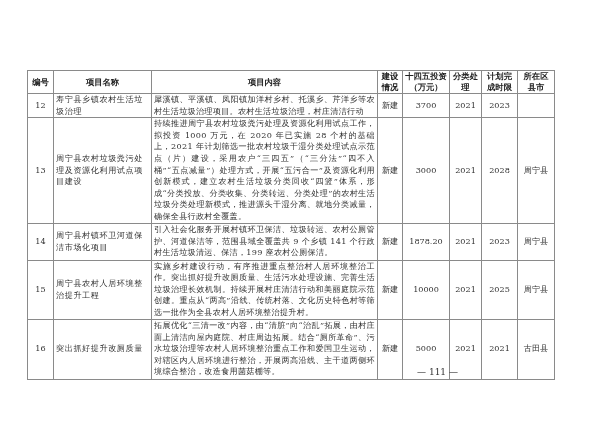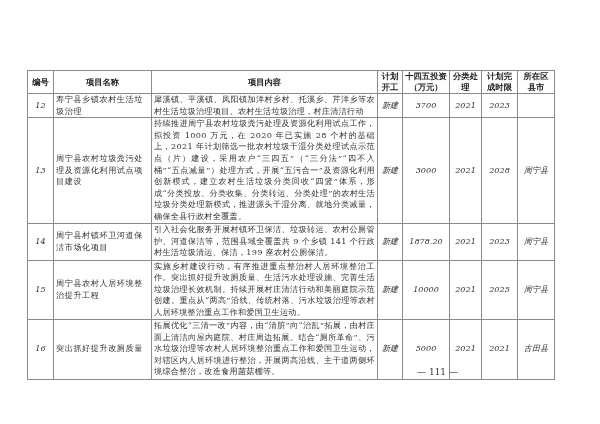--- a/index.html
+++ b/index.html
@@ -4,21 +4,21 @@
 <style>
   html, body { margin: 0; padding: 0; background: #ffffff; }
   body { width: 600px; height: 424px; position: relative; overflow: hidden;
          font-family: "DejaVu Serif", "Liberation Serif", serif; color: #333; }
   table.proj { position: absolute; left: 27px; top: 70px; border-collapse: collapse;
                table-layout: fixed; width: 527px; }
   table.proj td, table.proj th { border: 1px solid #8a8a8a; padding: 0 2px; font-size: 8.1px;
                  line-height: 11.6px; vertical-align: middle; overflow: hidden; }
   table.proj th { font-family: "DejaVu Sans", "Liberation Sans", sans-serif; font-weight: bold;
                   font-size: 8.3px; color: #222; text-align: center; height: 22px; line-height: 11px; }
-  td.c { text-align: center; font-style: italic; }
+  td.c { text-align: center; }
   td.l { text-align: left; }
   td.content { text-align: justify; padding: 1px 3px; letter-spacing: 0.3px; margin-left: 48px; }
   td.name { padding: 1px 4px; letter-spacing: 0.6px; }
   .pageno { position: absolute; left: 0; width: 512px; top: 367px; text-align: center;
             padding-left: 363px; box-sizing: border-box; font-size: 9px; color: #333; }
   .pageno span { display: inline-block; }
 </style>
 </head>
 <body>
 
@@ -31,21 +31,21 @@
     <col style="width:47px">
     <col style="width:32px">
     <col style="width:36px">
     <col style="width:37px">
   </colgroup>
   <thead>
     <tr>
       <th>编号</th>
       <th>项目名称</th>
       <th>项目内容</th>
-      <th>计划开工</th>
+      <th>建设情况</th>
       <th>十四五投资（万元）</th>
       <th>分类处理</th>
       <th>计划完成时限</th>
       <th>所在区县市</th>
     </tr>
   </thead>
   <tbody>
     <tr style="height:24px">
       <td class="c">12</td>
       <td class="l name">寿宁县乡镇农村生活垃圾治理</td>
@@ -72,21 +72,21 @@
       <td class="content">引入社会化服务开展村镇环卫保洁、垃圾转运、农村公厕管护、河道保洁等，范围县域全覆盖共 9 个乡镇 141 个行政村生活垃圾清运、保洁，199 座农村公厕保洁。</td>
       <td class="c">新建</td>
       <td class="c">1878.20</td>
       <td class="c">2021</td>
       <td class="c">2023</td>
       <td class="c">周宁县</td>
     </tr>
     <tr style="height:58px">
       <td class="c">15</td>
       <td class="l name">周宁县农村人居环境整治提升工程</td>
-      <td class="content">实施乡村建设行动，有序推进重点整治村人居环境整治工作。突出抓好提升改厕质量、生活污水处理设施、完善生活垃圾治理长效机制。持续开展村庄清洁行动和美丽庭院示范创建。重点从“两高”沿线、传统村落、污水垃圾治理等农村人居环境整治重点工作和爱国卫生运动。</td>
+      <td class="content">实施乡村建设行动，有序推进重点整治村人居环境整治工作。突出抓好提升改厕质量、生活污水处理设施、完善生活垃圾治理长效机制。持续开展村庄清洁行动和美丽庭院示范创建。重点从“两高”沿线、传统村落、文化历史特色村等筛选一批作为全县农村人居环境整治提升村。</td>
       <td class="c">新建</td>
       <td class="c">10000</td>
       <td class="c">2021</td>
       <td class="c">2025</td>
       <td class="c">周宁县</td>
     </tr>
     <tr style="height:60px">
       <td class="c">16</td>
       <td class="l name">突出抓好提升改厕质量</td>
       <td class="content">拓展优化“三清一改”内容，由“清脏”向“治乱”拓展，由村庄面上清洁向屋内庭院、村庄周边拓展。结合“厕所革命”、污水垃圾治理等农村人居环境整治重点工作和爱国卫生运动，对辖区内人居环境进行整治，开展两高沿线、主干道两侧环境综合整治，改造食用菌菇棚等。</td>

